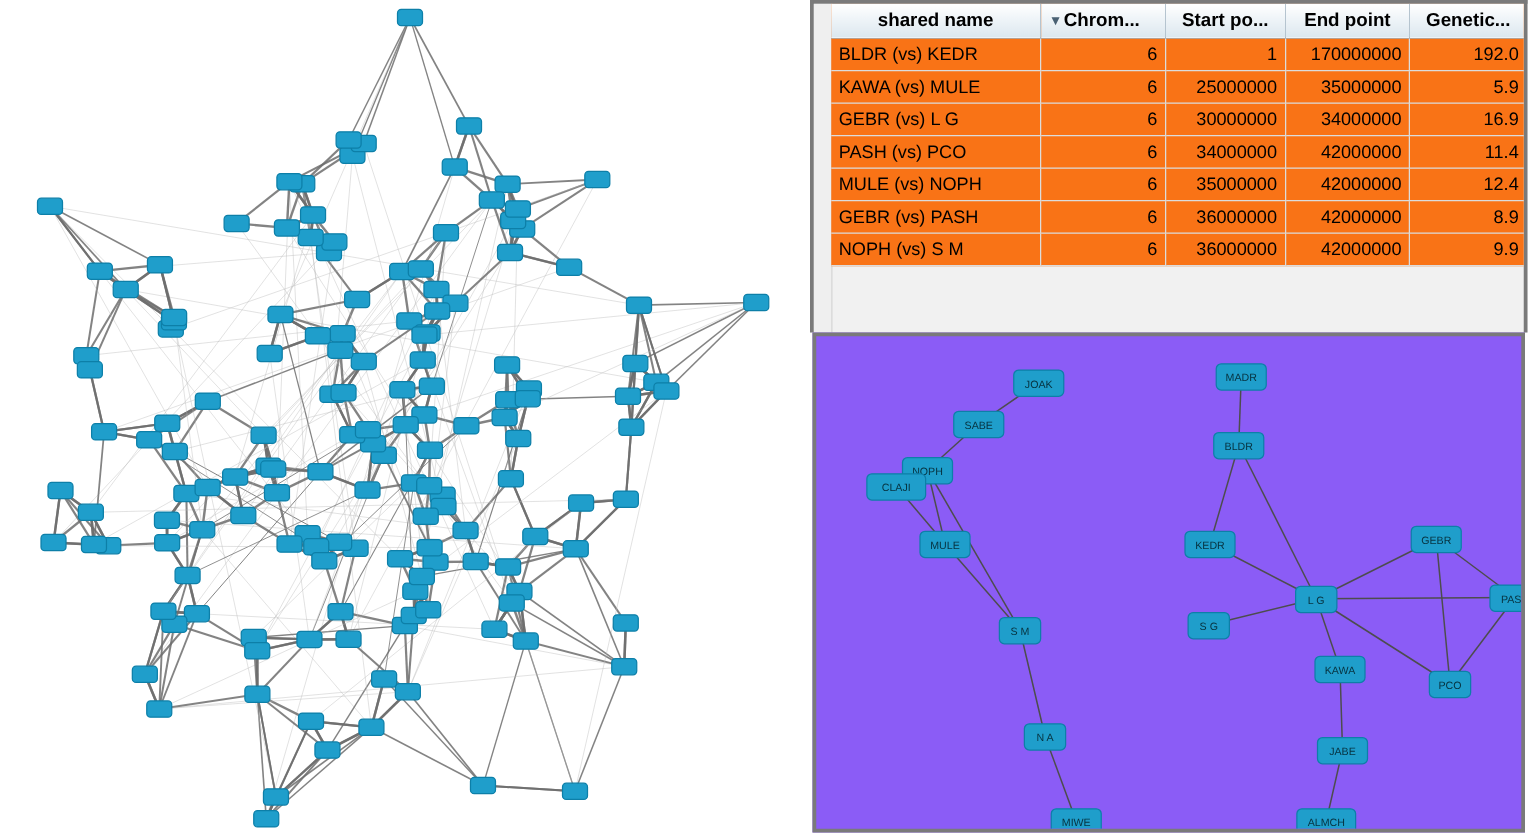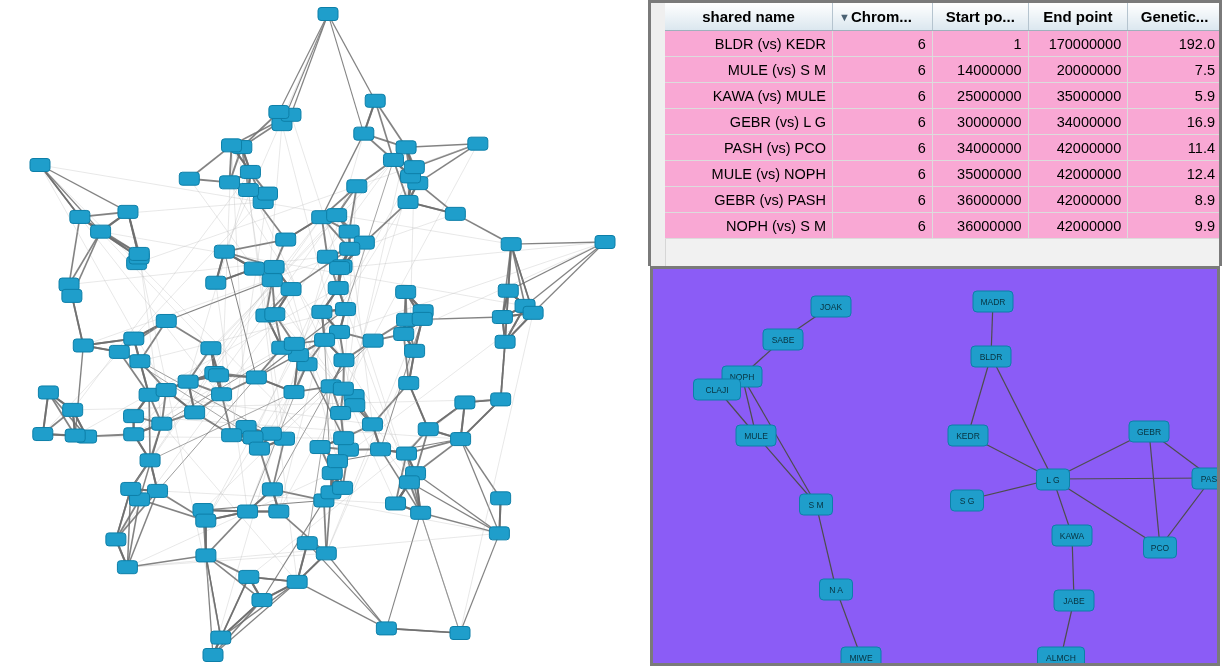--- a/index.html
+++ b/index.html
@@ -48,42 +48,42 @@
     border-right: 1px solid #d6d6d6;
   }
   table.grid {
     position: absolute;
     left: 14px;
     top: 0;
     border-collapse: collapse;
     width: 557px;
     font-size: 14.5px;
     color: #000;
-    background: #f9a8d4;
+    background: #f97316;
   }
   table.grid th {
     background: linear-gradient(#ffffff, #dbe7ef);
     border-right: 1px solid #b5c4cf;
     border-bottom: 1px solid #9fb0bc;
     font-weight: bold;
     font-size: 15px;
     padding: 5px 6px;
     text-align: center;
     white-space: nowrap;
     position: relative;
   }
   table.grid th.sortcol { text-align: left; padding-left: 18px;}
   table.grid td {
     border-right: 1px solid #dcdcdc;
     border-bottom: 1px solid #dcdcdc;
     padding: 3px 6px;
     white-space: nowrap;
     height: 19px;
   }
-  td.c-name { text-align: right; width: 155px;}
+  td.c-name { text-align: left; width: 155px;}
   td.c-num  { text-align: right; }
   .filter-glyph {
     position: absolute;
     left: 6px;
     top: 50%;
     transform: translateY(-50%);
     font-size: 11px;
     color: #4a6173;
   }
 
@@ -935,27 +935,20 @@
     </thead>
     <tbody id="tbody">
         <tr>
           <td class="c-name">BLDR (vs) KEDR</td>
           <td class="c-num">6</td>
           <td class="c-num">1</td>
           <td class="c-num">170000000</td>
           <td class="c-num">192.0</td>
         </tr>
         <tr>
-          <td class="c-name">MULE (vs) S M</td>
-          <td class="c-num">6</td>
-          <td class="c-num">14000000</td>
-          <td class="c-num">20000000</td>
-          <td class="c-num">7.5</td>
-        </tr>
-        <tr>
           <td class="c-name">KAWA (vs) MULE</td>
           <td class="c-num">6</td>
           <td class="c-num">25000000</td>
           <td class="c-num">35000000</td>
           <td class="c-num">5.9</td>
         </tr>
         <tr>
           <td class="c-name">GEBR (vs) L G</td>
           <td class="c-num">6</td>
           <td class="c-num">30000000</td>

